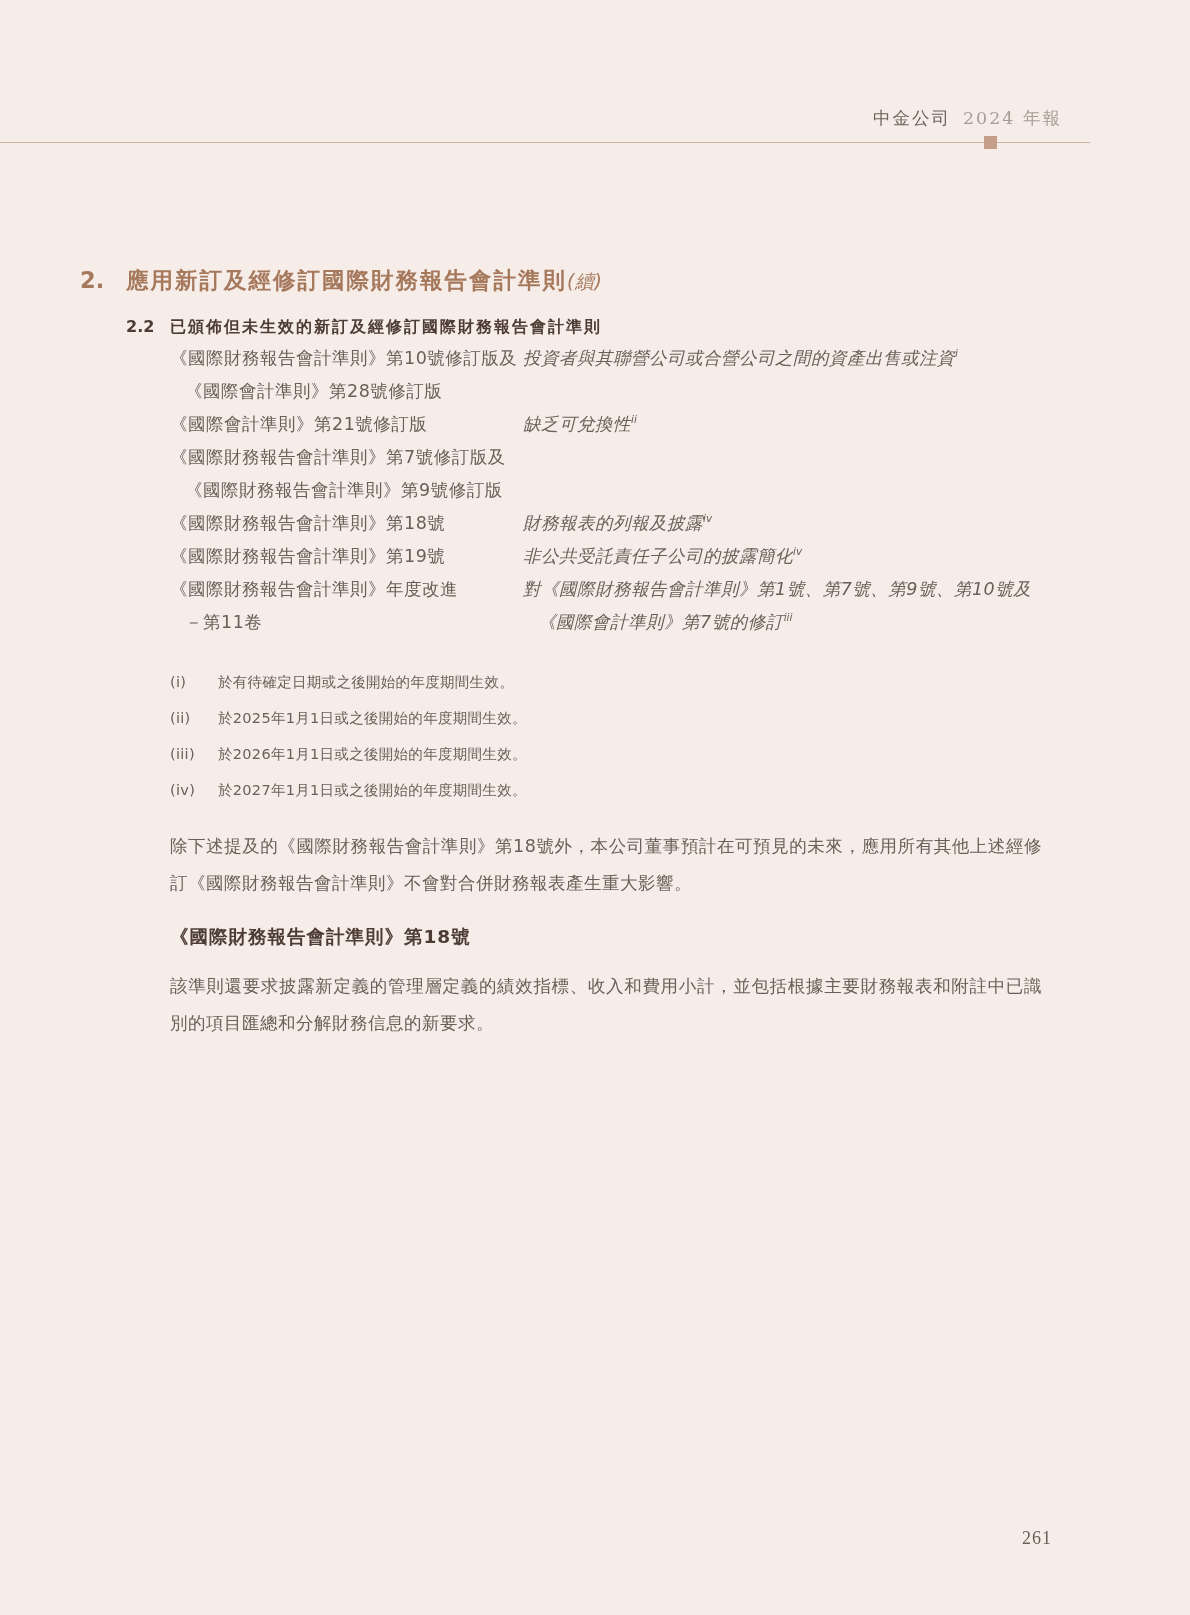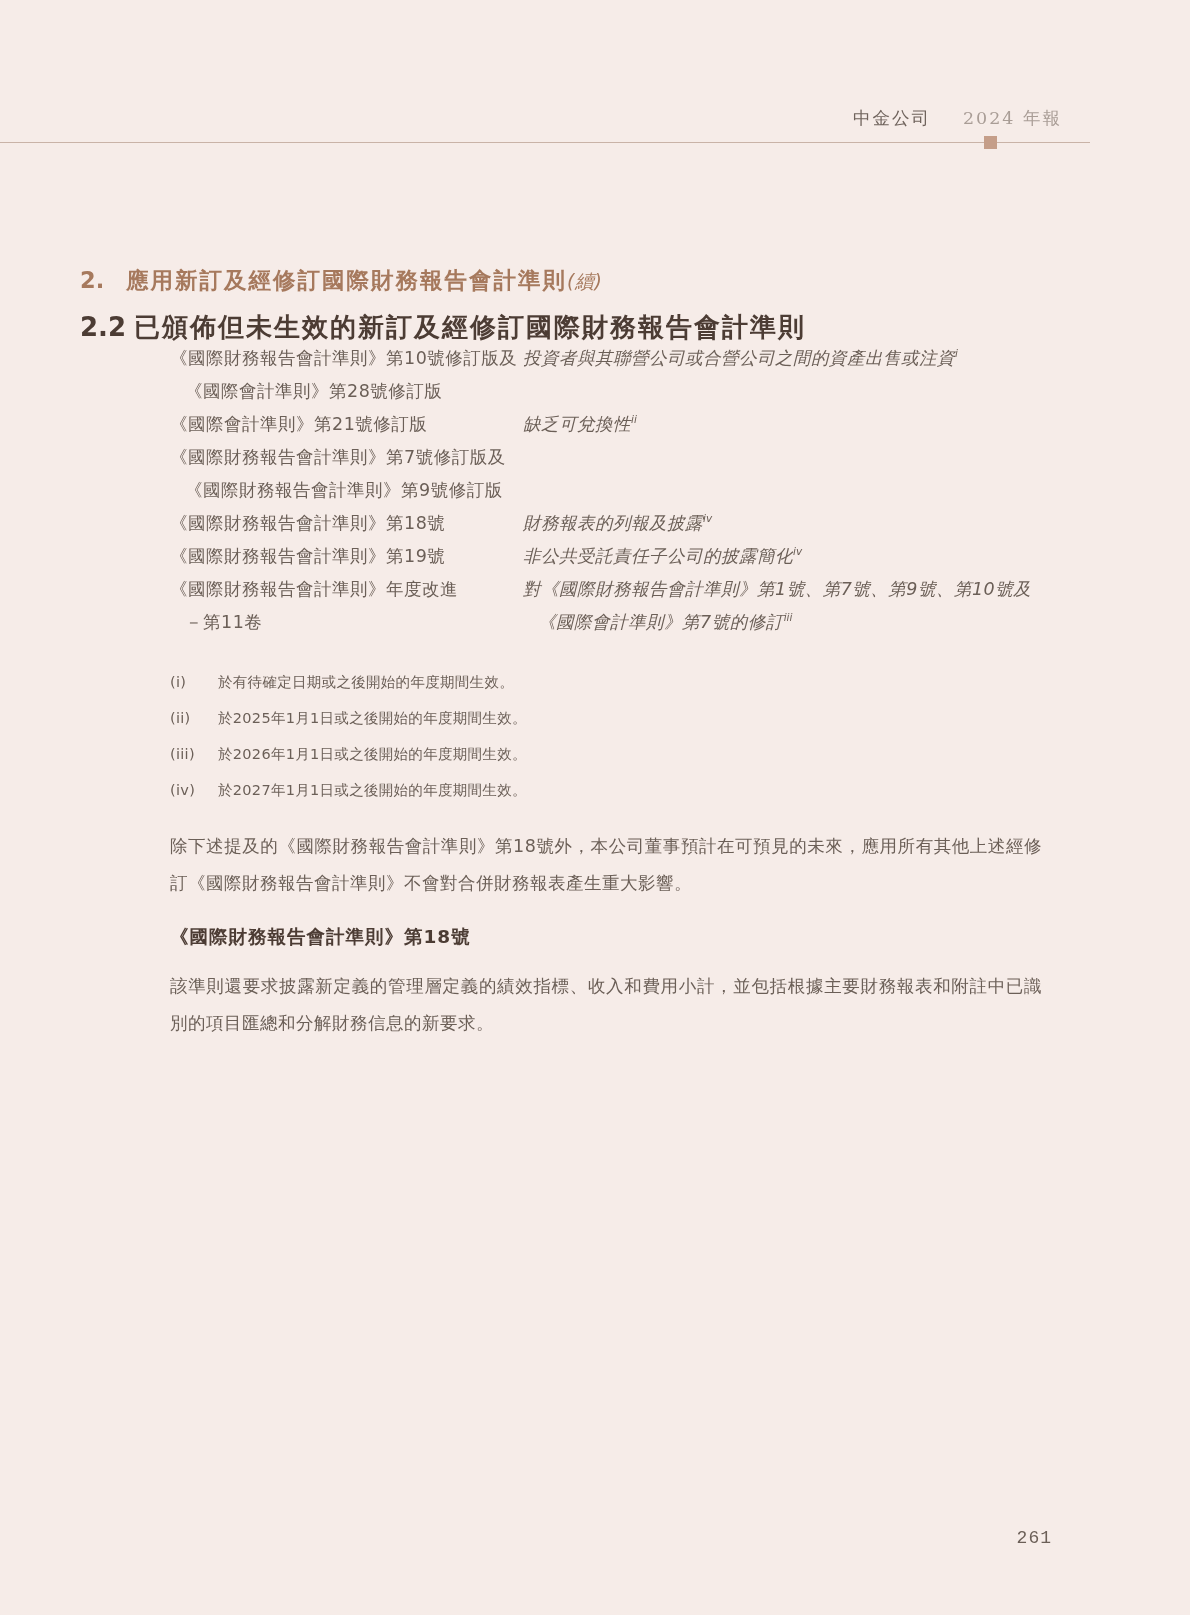--- a/index.html
+++ b/index.html
@@ -6,21 +6,21 @@
   body{
     width:1190px;height:1615px;
     position:relative;
     background:#f6ece8;
     font-family:"DejaVu Sans", sans-serif;
     overflow:hidden;
   }
   
   .header-text{
     position:absolute;top:106px;right:128px;
-    display:flex;gap:32px;align-items:baseline;
+    display:flex;gap:12px;align-items:baseline;
     font-family:"DejaVu Serif", serif;
     font-size:17.5px;letter-spacing:2px;
   }
   .header-company{color:#6f635c;}
   .header-report{color:#a99d96;}
   .header-rule{
     position:absolute;left:0;top:142px;
     width:1090px;height:1px;background:#c9b3a7;
   }
   .header-rule-square{
@@ -29,23 +29,23 @@
   }
   
   .doc{position:absolute;left:80px;top:265px;width:986px;}
   .sec-row{
     display:flex;color:#a6795d;font-weight:bold;
     font-size:22.5px;line-height:30px;letter-spacing:2px;
   }
   .sec-num{width:46px;flex:0 0 46px;letter-spacing:0;}
   .sec-suffix{font-weight:normal;font-style:italic;font-size:19px;letter-spacing:0.5px;}
   .subsec-row{
-    display:flex;margin-top:16px;
+    display:flex;margin-left:46px;margin-top:16px;
     color:#4c3c34;font-weight:bold;
-    font-size:26px;line-height:30px;letter-spacing:2px;gap:10px;
+    font-size:16px;line-height:30px;letter-spacing:2px;
   }
   .subsec-num{width:44px;flex:0 0 44px;letter-spacing:0;}
   .content{
     margin-left:90px;width:872px;
     color:#6b5f57;font-size:17.5px;letter-spacing:0.5px;
   }
   .intro{margin:22px 0 0 0;line-height:28px;}
   
   .standards{}
   .std-row{display:flex;}
@@ -62,21 +62,21 @@
   .para{margin:27px 0 0 0;line-height:37px;text-align:justify;}
   .sub-heading{
     margin:20px 0 0 0;color:#4c3c34;font-weight:bold;
     font-size:18.5px;line-height:30px;letter-spacing:1px;
   }
   .para.tight{margin-top:8px;}
   .para.gap{margin-top:16px;}
   
   .page-number{
     position:absolute;top:1528px;right:138px;
-    font-family:Liberation Mono, monospace;
+    font-family:Liberation Serif, serif;
     font-size:18px;color:#6b5f57;letter-spacing:1px;
   }
 </style>
 </head>
 <body>
 
 <div class="header-text">
   <span class="header-company">中金公司</span>
   <span class="header-report">2024 年報</span>
 </div>

